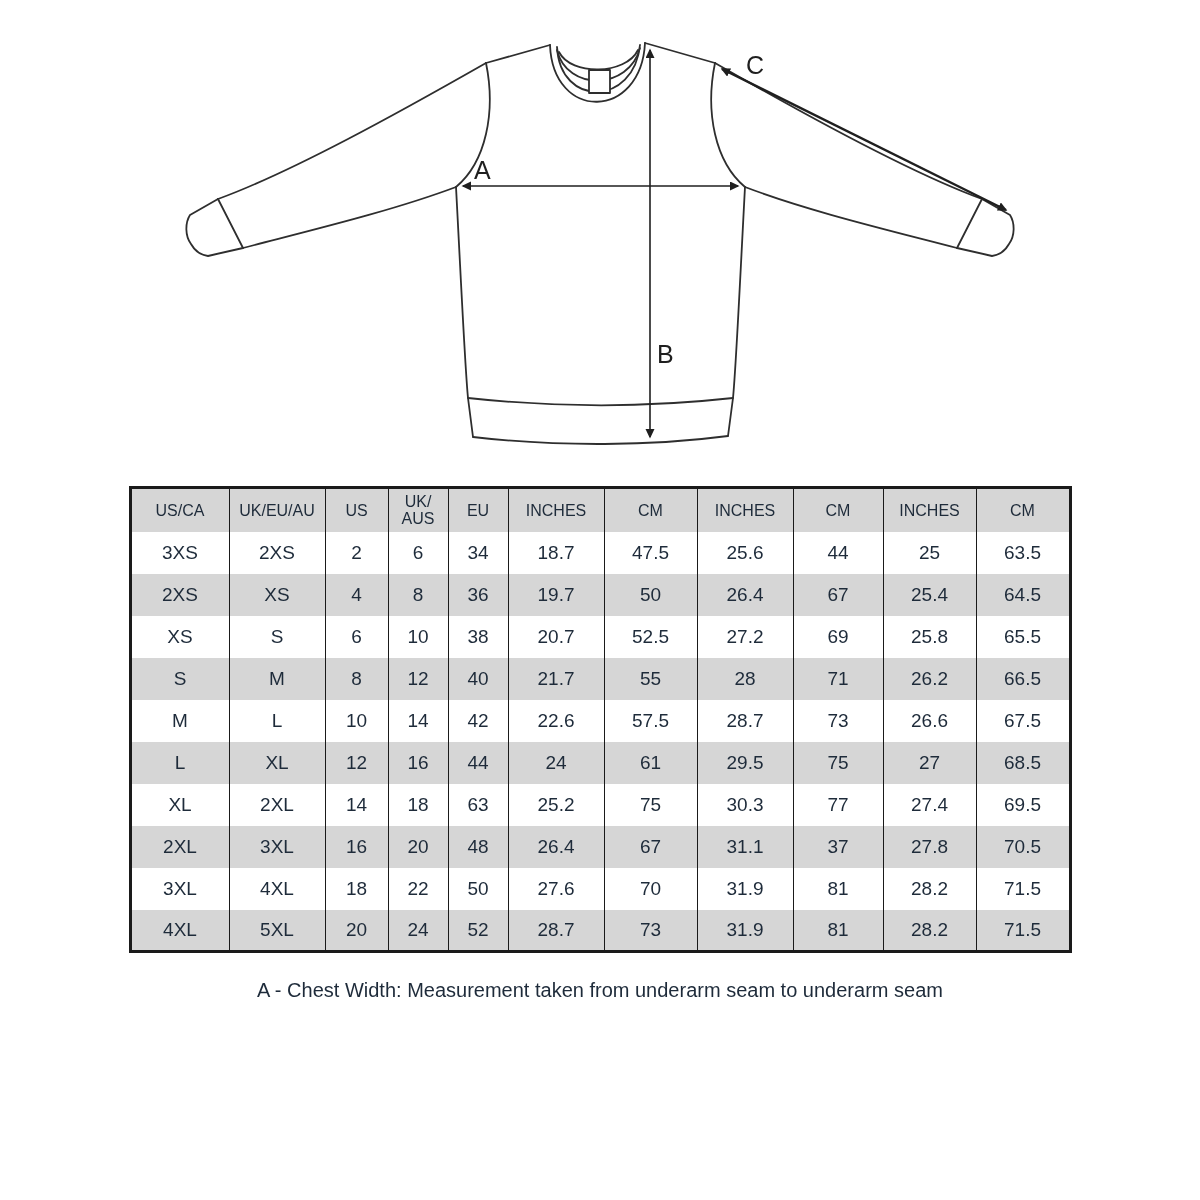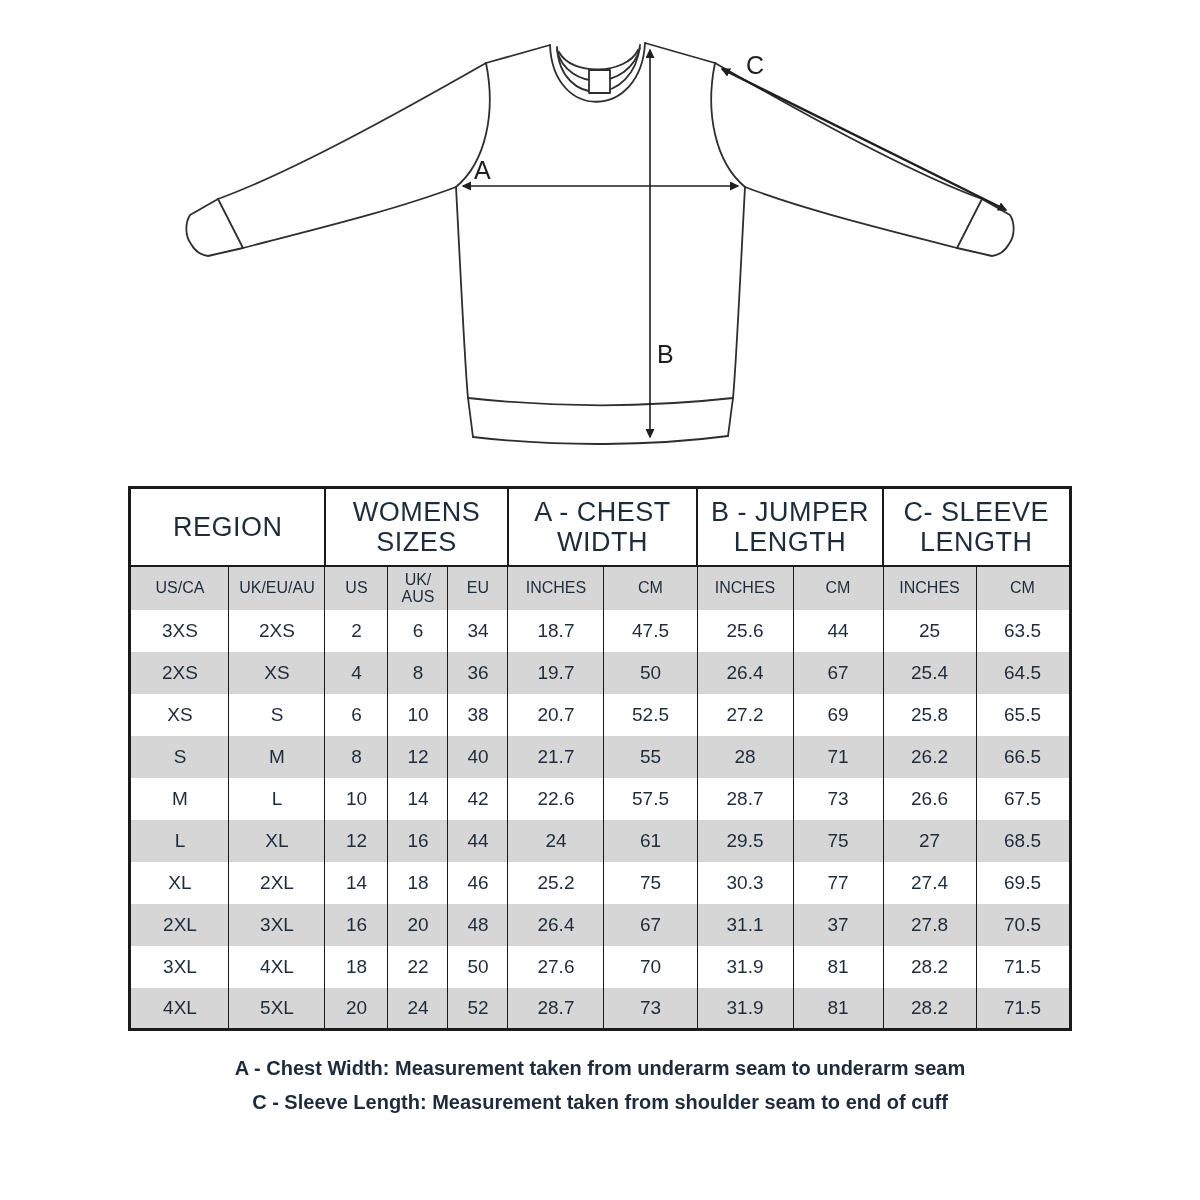--- a/index.html
+++ b/index.html
@@ -50,21 +50,21 @@
   tbody td {
     height: 42px;
     font-size: 19px;
     border-left: 1.5px solid #1a1a1a;
     background: #ffffff;
   }
   tbody td:first-child { border-left: none; margin-top: 9px; }
   tbody tr.shaded td { background: #d6d6d6; }
 
   
-  .notes { margin-top: 20px; text-align: center; font-weight: bold; }
+  .notes { margin-top: 20px; text-align: center; }
   .note-line { font-size: 20px; line-height: 34px; color: #1e2b3a; }
 </style>
 </head>
 <body>
 
 <div class="page">
 
   <div class="diagram-wrap">
     <svg width="1200" height="482" viewBox="0 0 1200 482" xmlns="http://www.w3.org/2000/svg">
       <defs>
@@ -126,27 +126,20 @@
         <col style="width:60px">
         <col style="width:60px">
       <col style="width:96px">
         <col style="width:93px">
       <col style="width:96px">
         <col style="width:90px">
       <col style="width:93px">
         <col style="width:94px">
     </colgroup>
     <thead>
-      <tr class="group-row">
-        <th colspan="2">REGION</th>
-        <th colspan="3">WOMENS SIZES</th>
-        <th colspan="2">A - CHEST WIDTH</th>
-        <th colspan="2">B - JUMPER LENGTH</th>
-        <th colspan="2">C- SLEEVE LENGTH</th>
-      </tr>
       <tr class="sub-row">
           <th>US/CA</th>
           <th>UK/EU/AU</th>
           <th>US</th>
           <th>UK/
 AUS</th>
           <th>EU</th>
           <th>INCHES</th>
           <th>CM</th>
           <th>INCHES</th>
@@ -232,21 +225,21 @@
           <td>29.5</td>
           <td>75</td>
           <td>27</td>
           <td>68.5</td>
         </tr>
         <tr>
           <td>XL</td>
           <td>2XL</td>
           <td>14</td>
           <td>18</td>
-          <td>46</td>
+          <td>63</td>
           <td>25.2</td>
           <td>75</td>
           <td>30.3</td>
           <td>77</td>
           <td>27.4</td>
           <td>69.5</td>
         </tr>
         <tr class="shaded">
           <td>2XL</td>
           <td>3XL</td>
@@ -284,16 +277,15 @@
           <td>31.9</td>
           <td>81</td>
           <td>28.2</td>
           <td>71.5</td>
         </tr>
       </tbody>
   </table>
 
   <div class="notes">
     <div class="note-line">A - Chest Width: Measurement taken from underarm seam to underarm seam</div>
-    <div class="note-line">C - Sleeve Length: Measurement taken from shoulder seam to end of cuff</div>
   </div>
 
 </div>
 
 </body></html>

